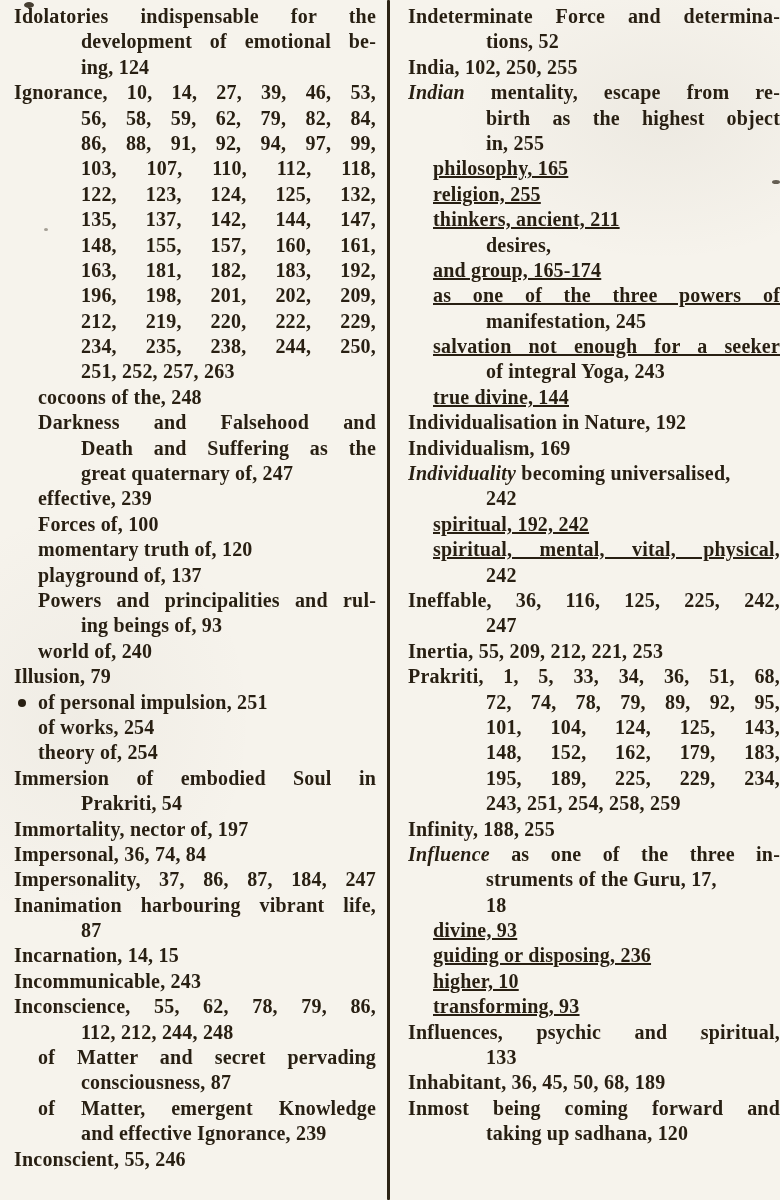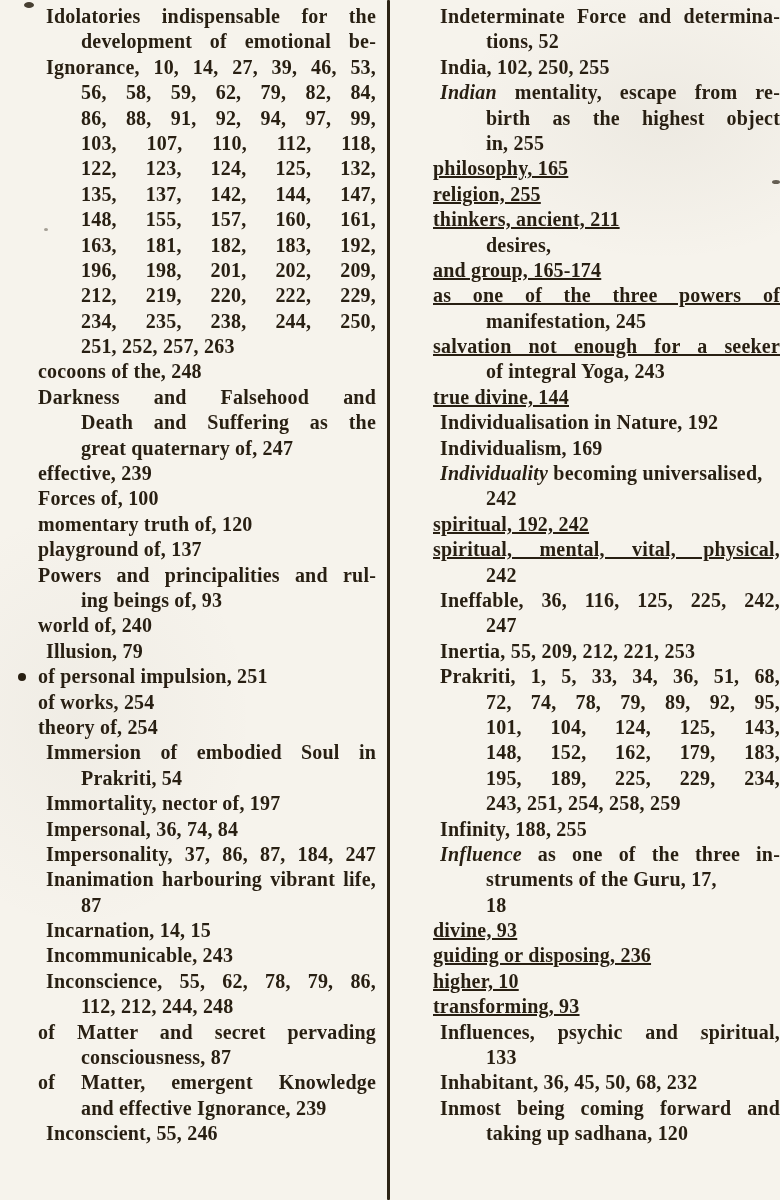--- a/index.html
+++ b/index.html
@@ -21,39 +21,40 @@
   .col-left{left:0;width:390px;padding:4px 14px 0 14px;}
   .col-right{left:390px;width:394px;padding:4px 4px 0 18px;}
   .divider{
     position:absolute;top:0;bottom:0;width:2.5px;border-radius:1px;
   }
   .line{
     position:relative;height:25.4px;line-height:25.4px;
     overflow:hidden;white-space:normal;
   }
   .line.j{text-align:justify;text-align-last:justify;}
-  .in0{padding-left:0;margin-left:32px;}
+  .in0{padding-left:0;}
   .col-left .in1{padding-left:24px;}
   .col-left .in2{padding-left:67px;}
   .col-right .in1{padding-left:25px;text-decoration:underline;}
   .col-right .in2{padding-left:78px;}
   .line em{font-style:italic;font-family:Liberation Serif, serif;}
   .bullet{
     position:absolute;width:8px;height:8px;border-radius:50%;top:9px;
   }
   .bullet.inline{left:4px;}
   .speck{position:absolute;border-radius:50%;}
 </style>
 </head>
 <body>
 
 <div id="page" style="color: rgb(40, 31, 18);">
   <div class="col col-left" id="col-left">
       <div class="line in0 j">Idolatories indispensable for the</div>
       <div class="line in2 j">development of emotional be-</div>
+      <div class="line in2">ing, 124</div>
       <div class="line in0 j">Ignorance, 10, 14, 27, 39, 46, 53,</div>
       <div class="line in2 j">56, 58, 59, 62, 79, 82, 84,</div>
       <div class="line in2 j">86, 88, 91, 92, 94, 97, 99,</div>
       <div class="line in2 j">103, 107, 110, 112, 118,</div>
       <div class="line in2 j">122, 123, 124, 125, 132,</div>
       <div class="line in2 j">135, 137, 142, 144, 147,</div>
       <div class="line in2 j">148, 155, 157, 160, 161,</div>
       <div class="line in2 j">163, 181, 182, 183, 192,</div>
       <div class="line in2 j">196, 198, 201, 202, 209,</div>
       <div class="line in2 j">212, 219, 220, 222, 229,</div>
@@ -128,21 +129,21 @@
       <div class="line in0">Infinity, 188, 255</div>
       <div class="line in0 j"><em>Influence</em> as one of the three in-</div>
       <div class="line in2">struments of the Guru, 17,</div>
       <div class="line in2">18</div>
       <div class="line in1">divine, 93</div>
       <div class="line in1">guiding or disposing, 236</div>
       <div class="line in1">higher, 10</div>
       <div class="line in1">transforming, 93</div>
       <div class="line in0 j">Influences, psychic and spiritual,</div>
       <div class="line in2">133</div>
-      <div class="line in0">Inhabitant, 36, 45, 50, 68, 232</div>
+      <div class="line in0">Inhabitant, 36, 45, 50, 68, 189</div>
       <div class="line in0 j">Inmost being coming forward and</div>
       <div class="line in2">taking up sadhana, 120</div>
     </div>
 <div class="speck" style="left: 24px; top: 2px; width: 10px; height: 6px; background: rgb(40, 31, 18); opacity: 0.85;"></div>
     <div class="speck" style="left: 772px; top: 180px; width: 8px; height: 4px; background: rgb(40, 31, 18); opacity: 0.7;"></div>
     <div class="speck" style="left: 44px; top: 228px; width: 4px; height: 3px; background: rgb(40, 31, 18); opacity: 0.4;"></div>
     <div class="speck" style="left: 700px; top: 1037px; width: 4px; height: 3px; background: rgb(40, 31, 18); opacity: 0.3;"></div>
   </div>
 
 </body></html>

